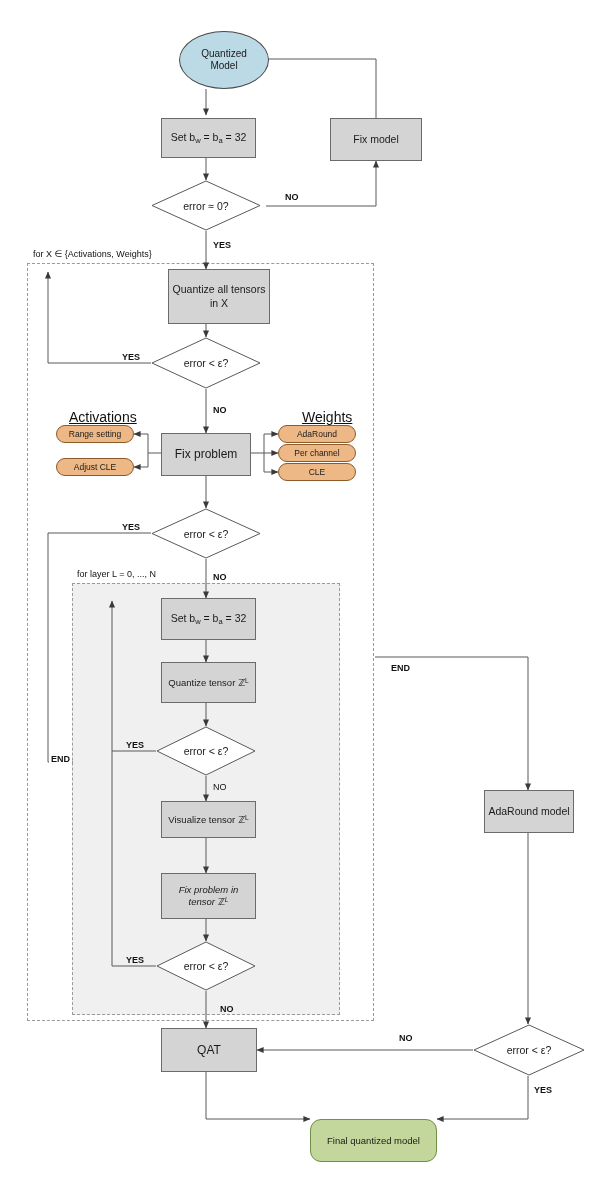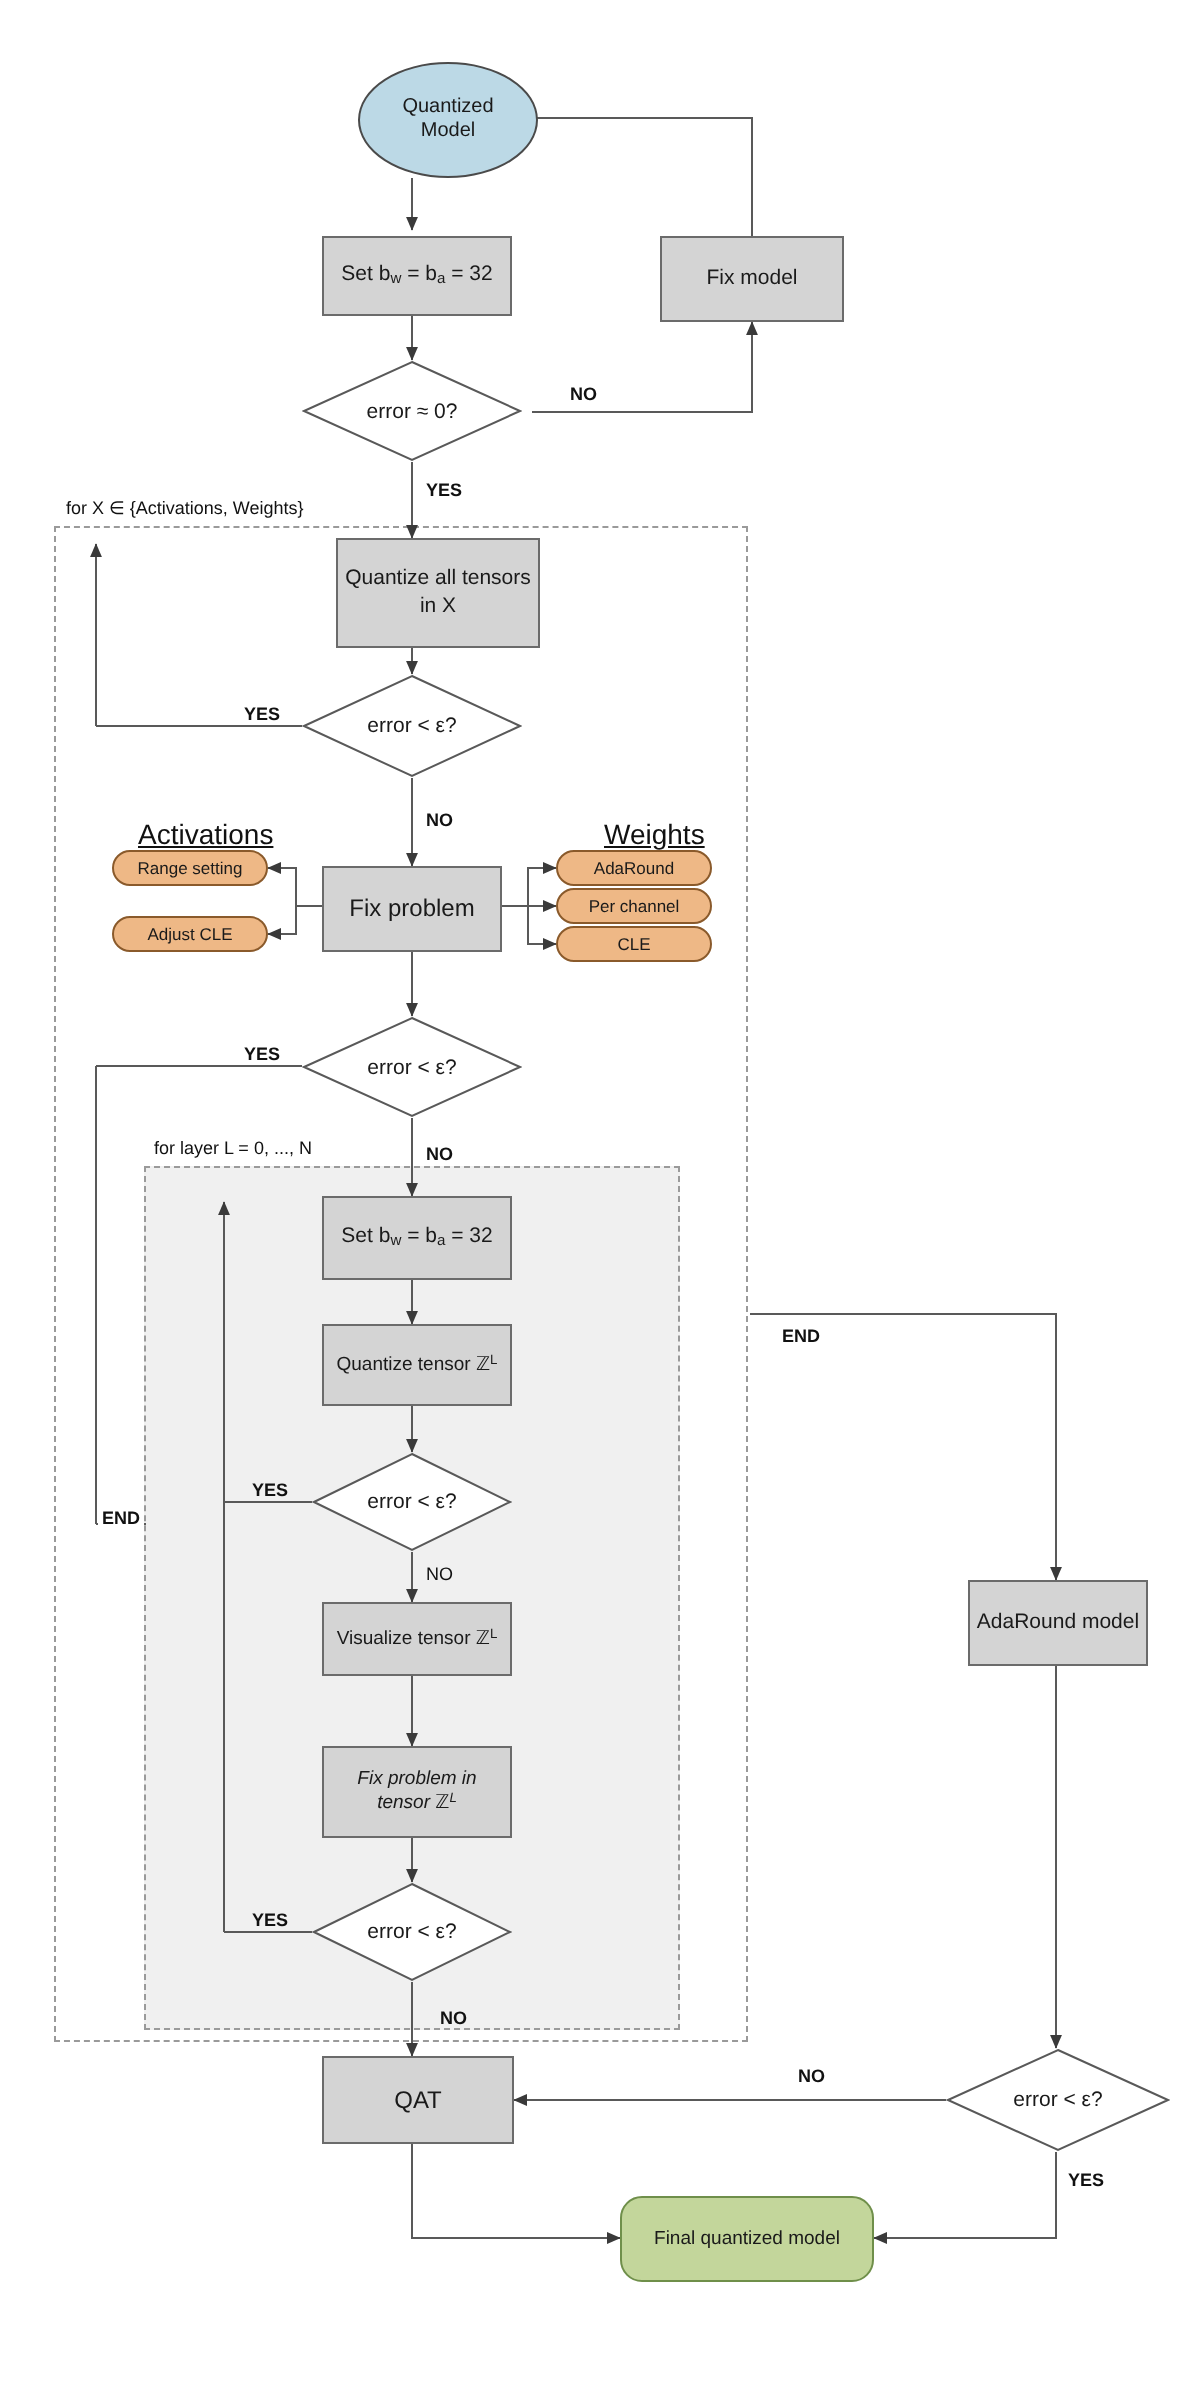--- a/index.html
+++ b/index.html
@@ -11,21 +11,21 @@
 
   .node{position:absolute;box-sizing:border-box;display:flex;
         align-items:center;justify-content:center;text-align:center;
         color:#1a1a1a;line-height:1.25;}
 
   .proc{background:#d4d4d4;border:1px solid #6b6b6b;font-size:10.5px;}
   .proc.small{font-size:9.5px;}
   .proc.big{font-size:12px;}
 
   .term-blue{background:#bcd9e6;border:1px solid #4a4a4a;border-radius:50%;font-size:10px;}
-  .term-green{background:#c3d69b;border:1px solid #6f8f4a;border-radius:11px;font-size:9.5px;}
+  .term-green{background:#c3d69b;border:1px solid #6f8f4a;border-radius:11px;font-size:9.5px;margin-top:21px;}
 
   .pill{background:#eeb886;border:1px solid #8a5a2b;border-radius:9px;font-size:8.5px;}
 
   .diamond{position:absolute;}
   .diamond .dtext{position:absolute;left:0;top:0;width:100%;height:100%;
         display:flex;align-items:center;justify-content:center;
         font-size:10.5px;color:#1a1a1a;}
 
   .lbl{position:absolute;font-size:9px;font-weight:bold;color:#111;white-space:nowrap;}
   .lbl.norm{font-weight:normal;}

